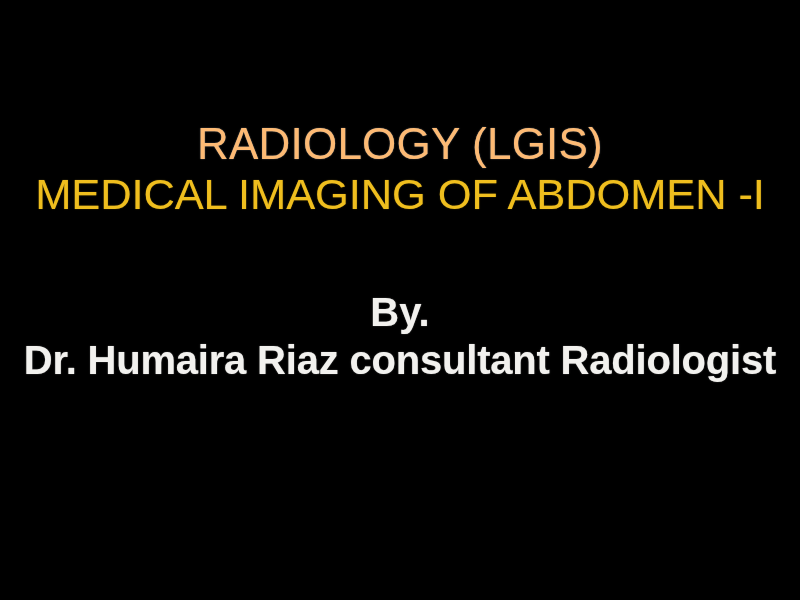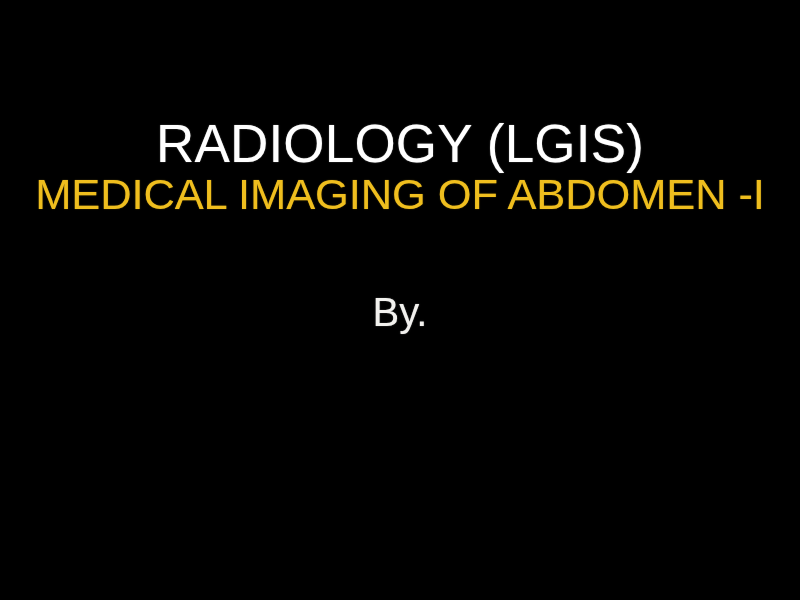--- a/index.html
+++ b/index.html
@@ -27,22 +27,22 @@
   .title-block {
     position: absolute;
     left: 0;
     top: 118px;
     width: 800px;
     text-align: center;
   }
 
   .title-line-1 {
     display: block;
-    color: #ffffff;
-    font-size: 53px;
+    color: #fdba74;
+    font-size: 44px;
     line-height: 52px;
     font-weight: 400;
     letter-spacing: 0.2px;
     white-space: nowrap;
     text-shadow: 0 0 1.2px rgba(255,255,255,0.55);
   }
 
   .title-line-2 {
     display: block;
     color: #efbe1e;
@@ -63,21 +63,21 @@
     top: 288px;
     width: 800px;
     text-align: center;
   }
 
   .byline-line {
     display: block;
     color: #f2f1ee;
     font-size: 40px;
     line-height: 48px;
-    font-weight: 400;
+    font-weight: 700;
     letter-spacing: 0.1px;
     white-space: nowrap;
     text-shadow: 0 0 1.2px rgba(255,255,255,0.5);
   }
 
   .byline-line.is-author {
     letter-spacing: -0.2px;
   }
 </style>
 </head>
@@ -85,15 +85,16 @@
 
 <div class="slide">
 
   <div class="title-block">
     <span class="title-line-1">RADIOLOGY (LGIS)</span>
     <span class="title-line-2">MEDICAL IMAGING OF ABDOMEN -I</span>
   </div>
 
   <div class="byline-block">
     <span class="byline-line">By.</span>
+    <span class="byline-line is-author">Dr. Humaira Riaz consultant Radiologist</span>
   </div>
 
 </div>
 
 </body></html>

